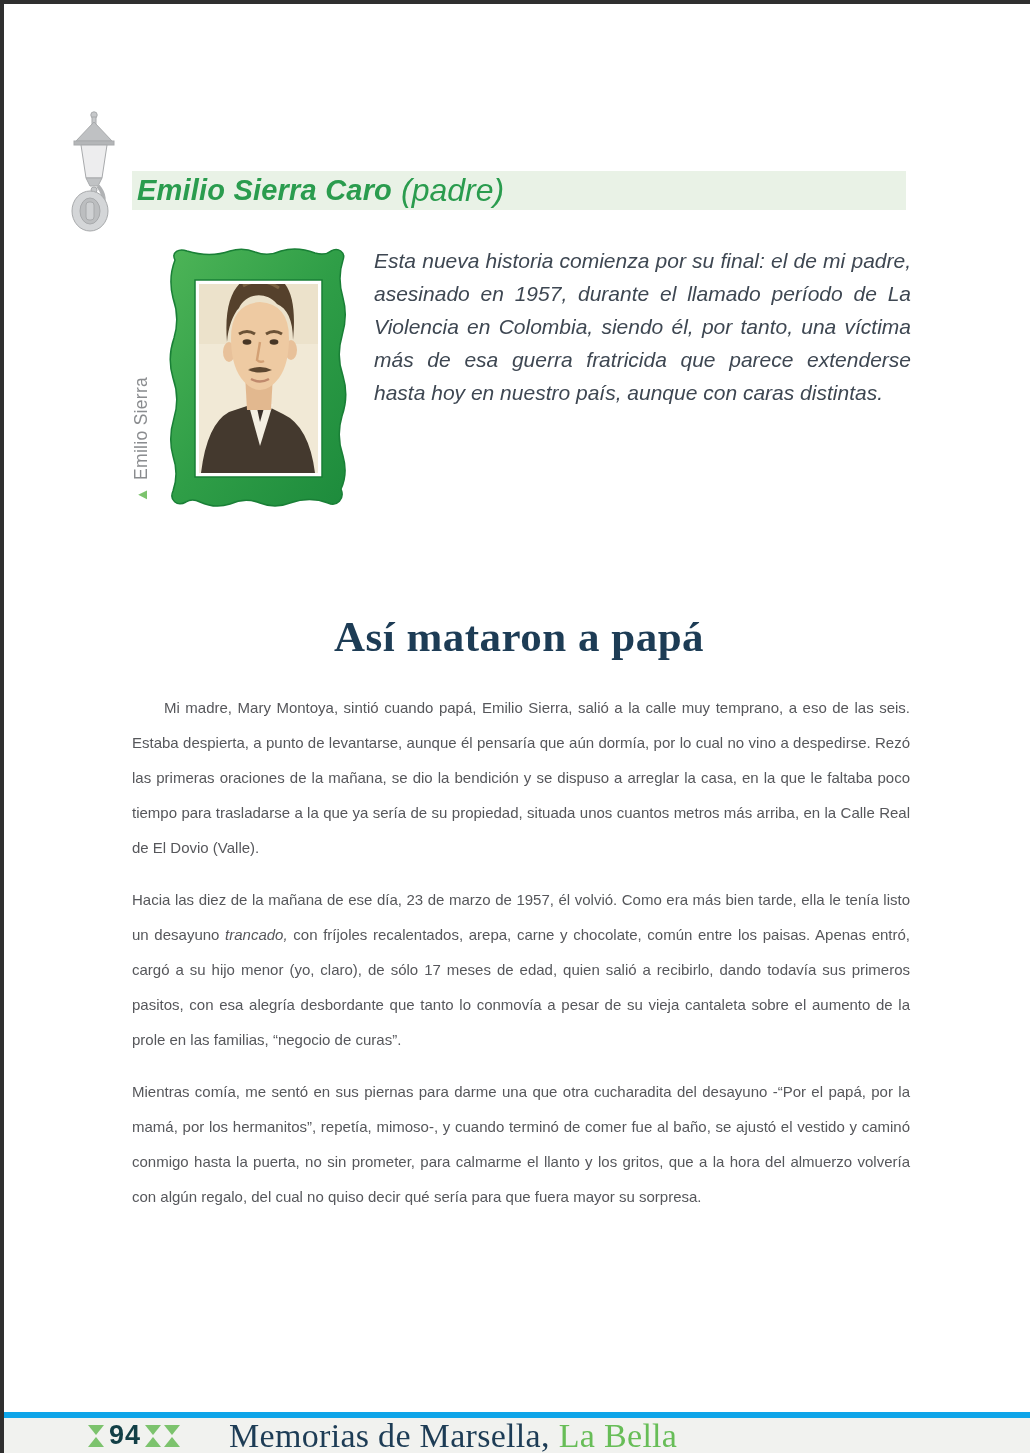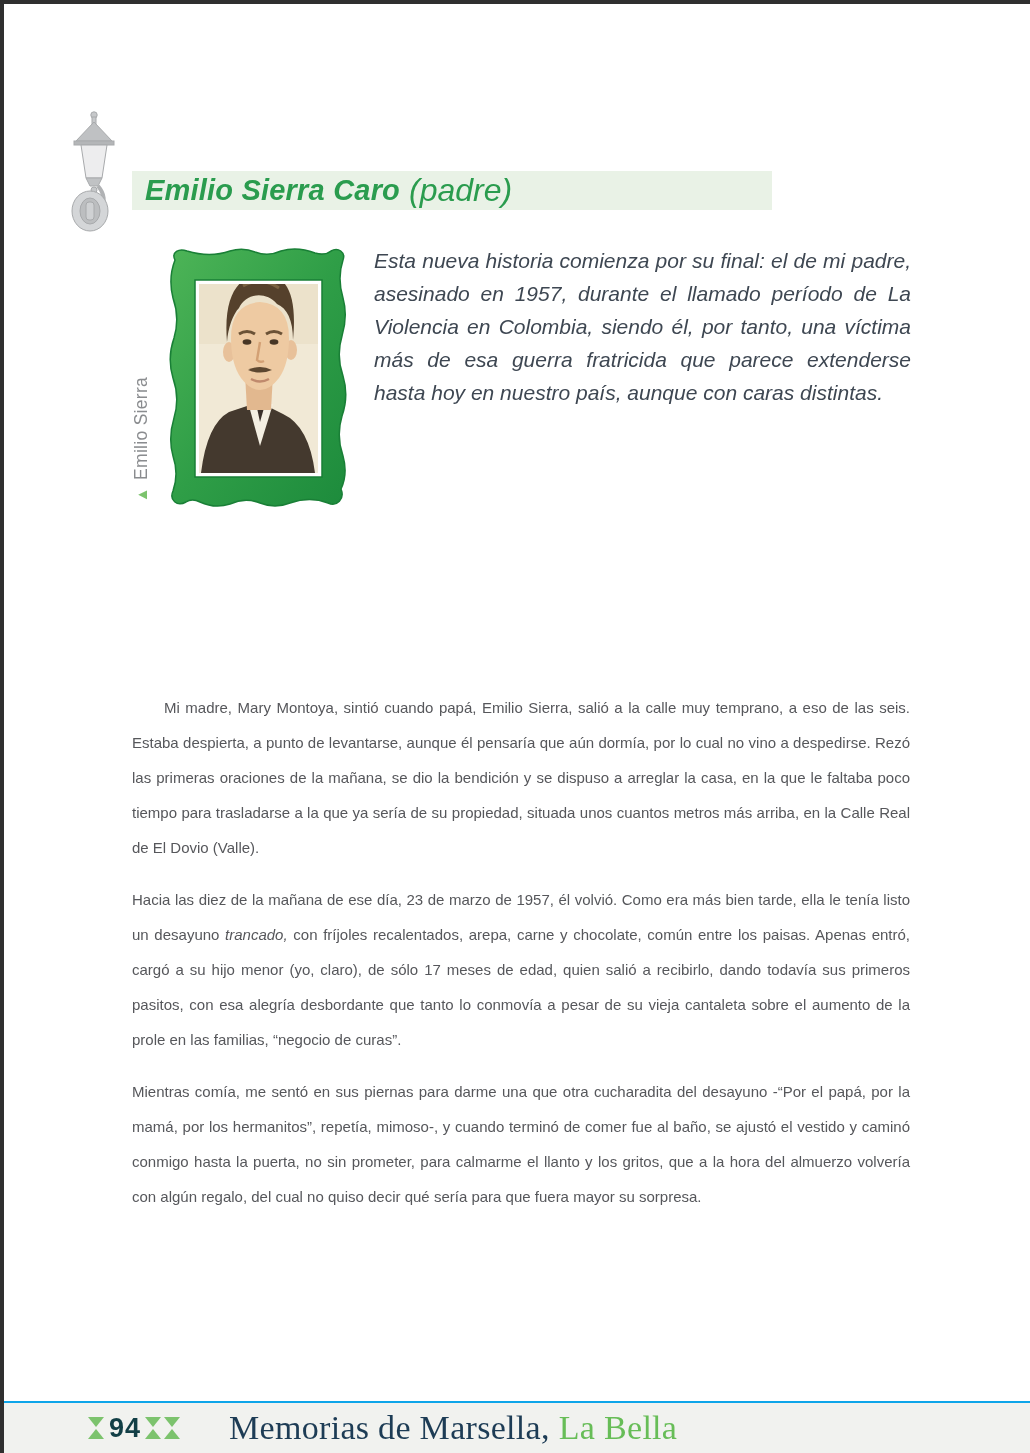--- a/index.html
+++ b/index.html
@@ -6,22 +6,22 @@
   .page {
     position:relative; width:1030px; height:1453px; background:#ffffff;
     box-sizing:border-box; border-top:4px solid #2f2f2f; border-left:4px solid #2f2f2f;
     overflow:hidden; font-family:"Liberation Sans", sans-serif;
   }
   
   .lamp { position:absolute; left:56px; top:104px; width:68px; height:130px; }
 
   
   .section-bar {
-    position:absolute; left:128px; top:167px; width:640px; height:39px;
-    background:var(--bar-bg); display:flex; align-items:center; padding-left:13px;
+    position:absolute; left:128px; top:167px; width:774px; height:39px;
+    background:var(--bar-bg); display:flex; align-items:center; padding-left:5px;
     box-sizing:border-box; white-space:nowrap;
   }
   .section-title { font-style:italic; font-weight:bold; font-size:29px; color:var(--green); letter-spacing:.2px; }
   .section-suffix { font-style:italic; font-weight:normal; font-size:32px; color:var(--green); margin-left:9px; }
 
   
   .photo-frame { position:absolute; left:161px; top:242px; width:187px; height:264px; }
   .photo-caption {
     position:absolute; left:116px; top:356px; width:44px; height:158px;
     display:flex; align-items:center; justify-content:center;
@@ -51,22 +51,22 @@
   .body-text {
     position:absolute; left:128px; top:686px; width:778px;
     font-size:15px; line-height:35px; color:var(--body-text); text-align:justify;
   }
   .body-text p { margin:0 0 17px 0; }
   .body-text p.indent { text-indent:32px; }
   .body-text em { font-style:italic; }
 
   
   .footer {
-    position:absolute; left:0; bottom:0; width:1026px; height:52px;
-    background:var(--footer-bg); border-top:2px solid #0ea5e9;
+    position:absolute; left:0; bottom:0; width:1026px; height:41px;
+    background:var(--footer-bg); border-top:6px solid #0ea5e9;
     display:flex; align-items:center; padding-left:84px; box-sizing:border-box;
   }
   .pageno-group { display:flex; align-items:center; gap:2px; }
   .hourglass { position:relative; width:17px; height:22px; display:inline-block; }
   .hourglass::before, .hourglass::after {
     content:""; position:absolute; left:0; width:0; height:0;
     border-left:8.5px solid transparent; border-right:8.5px solid transparent;
   }
   .hourglass::before { top:0; border-top:10.5px solid var(--hourglass-green); }
   .hourglass::after  { bottom:0; border-bottom:10.5px solid var(--hourglass-green); }
@@ -167,20 +167,21 @@
   <div class="photo-caption">
     <span class="rot">
       <span class="marker">▲</span><span>Emilio Sierra</span>
     </span>
   </div>
 
   <div class="intro">
       <p>Esta nueva historia comienza por su final: el de mi padre, asesinado en 1957, durante el llamado período de La Violencia en Colombia, siendo él, por tanto, una víctima más de esa guerra fratricida que parece extenderse hasta hoy en nuestro país, aunque con caras distintas.</p>
     </div>
 
+  <div class="chapter-title">Así mataron a papá</div>
 
   <div class="body-text">
       <p class="indent"><span>Mi madre, Mary Montoya, sintió cuando papá, Emilio Sierra, salió a la calle muy temprano, a eso de las seis. Estaba despierta, a punto de levantarse, aunque él pensaría que aún dormía, por lo cual no vino a despedirse. Rezó las primeras oraciones de la mañana, se dio la bendición y se dispuso a arreglar la casa, en la que le faltaba poco tiempo para trasladarse a la que ya sería de su propiedad, situada unos cuantos metros más arriba, en la Calle Real de El Dovio (Valle).</span></p>
       <p><span>Hacia las diez de la mañana de ese día, 23 de marzo de 1957, él volvió. Como era más bien tarde, ella le tenía listo un desayuno </span><em>trancado,</em><span> con fríjoles recalentados, arepa, carne y chocolate, común entre los paisas. Apenas entró, cargó a su hijo menor (yo, claro), de sólo 17 meses de edad, quien salió a recibirlo, dando todavía sus primeros pasitos, con esa alegría desbordante que tanto lo conmovía a pesar de su vieja cantaleta sobre el aumento de la prole en las familias, “negocio de curas”.</span></p>
       <p><span>Mientras comía, me sentó en sus piernas para darme una que otra cucharadita del desayuno -“Por el papá, por la mamá, por los hermanitos”, repetía, mimoso-, y cuando terminó de comer fue al baño, se ajustó el vestido y caminó conmigo hasta la puerta, no sin prometer, para calmarme el llanto y los gritos, que a la hora del almuerzo volvería con algún regalo, del cual no quiso decir qué sería para que fuera mayor su sorpresa.</span></p>
     </div>
 
   <div class="footer">
     <div class="pageno-group">
       <span class="hourglass"></span>

